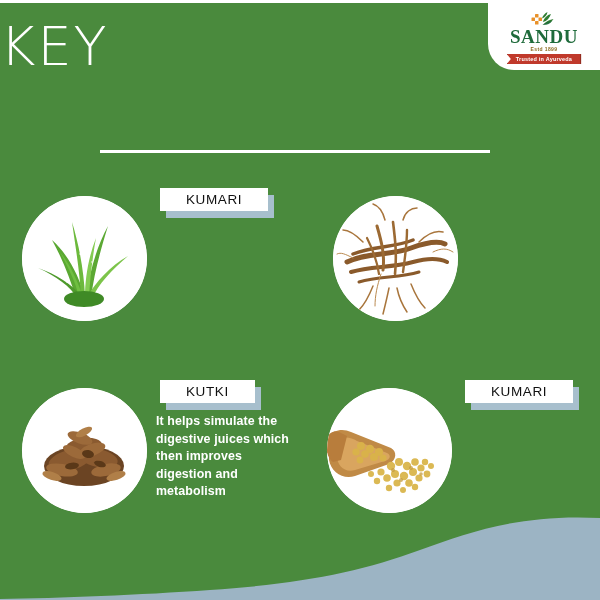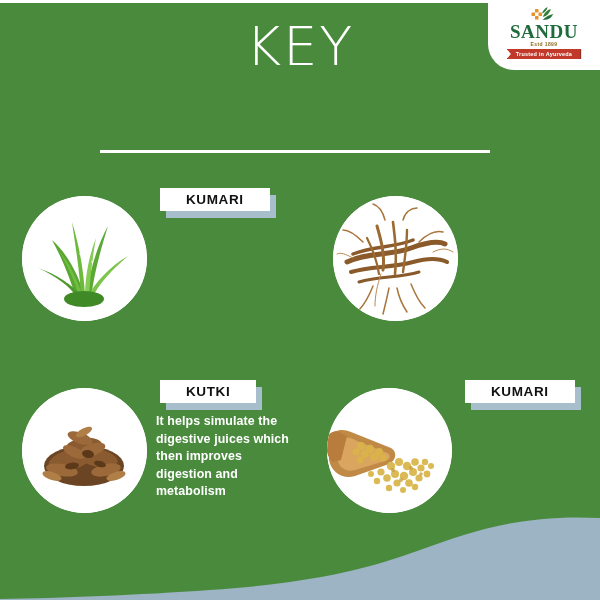--- a/index.html
+++ b/index.html
@@ -22,21 +22,21 @@
   }
   
   .logo-plate {
     position:absolute; right:0; top:0;
     width:112px; height:70px;
     background:#ffffff;
     border-bottom-left-radius:26px;
     z-index:20;
     display:flex; flex-direction:column;
     align-items:center; justify-content:flex-start;
-    padding-top:7px;
+    padding-top:12px;
   }
   .logo-emblem { width:30px; height:16px; position:relative; }
   .logo-word {
     font-family:"Liberation Serif", serif;
     font-size:19px; font-weight:700; letter-spacing:0.5px;
     color:#1f6b3b; line-height:19px; margin-top:-1px;
   }
   .logo-estd {
     font-size:5px; font-weight:700; color:#8a6a1e;
     letter-spacing:0.4px; line-height:6px; margin-top:0px;
@@ -51,21 +51,21 @@
   .logo-ribbon:before, .logo-ribbon:after {
     content:""; position:absolute; top:0; width:5px; height:100%;
     background:#8e2a1f;
   }
   .logo-ribbon:before { left:-4px; clip-path:polygon(0 0,100% 0,100% 100%,0 100%); }
   .logo-ribbon:after  { right:-4px; clip-path:polygon(0 0,100% 0,100% 100%,0 100%); }
 
   
   .headline {
     position:absolute; left:0; top:16px; width:600px;
-    text-align:center; z-index:10;
+    text-align:left; z-index:10;
   }
   .headline-line {
     color:#ffffff;
     font-family:"DejaVu Sans", sans-serif;
     font-weight:300;
     font-size:54px;
     line-height:62px;
     letter-spacing:2px;
   }
   .headline-rule {
@@ -91,21 +91,21 @@
   .card-body { position:absolute; left:134px; top:0; right:0; }
   .label-wrap { position:relative; display:inline-block; margin-left:4px; }
   .label-shadow {
     position:absolute; left:6px; top:7px;
     width:100%; height:100%;
     background:#a7bfcd;
   }
   .label {
     position:relative;
     background:#ffffff; color:#111111;
-    font-size:13.5px; font-weight:700; letter-spacing:0.6px;
+    font-size:13.5px; font-weight:400; letter-spacing:0.6px;
     padding:4px 26px 4px 26px;
     text-align:center;
     white-space:nowrap;
   }
   .desc {
     margin-top:10px;
     color:#ffffff;
     font-size:12.4px;
     font-weight:700;
     line-height:17.5px;

